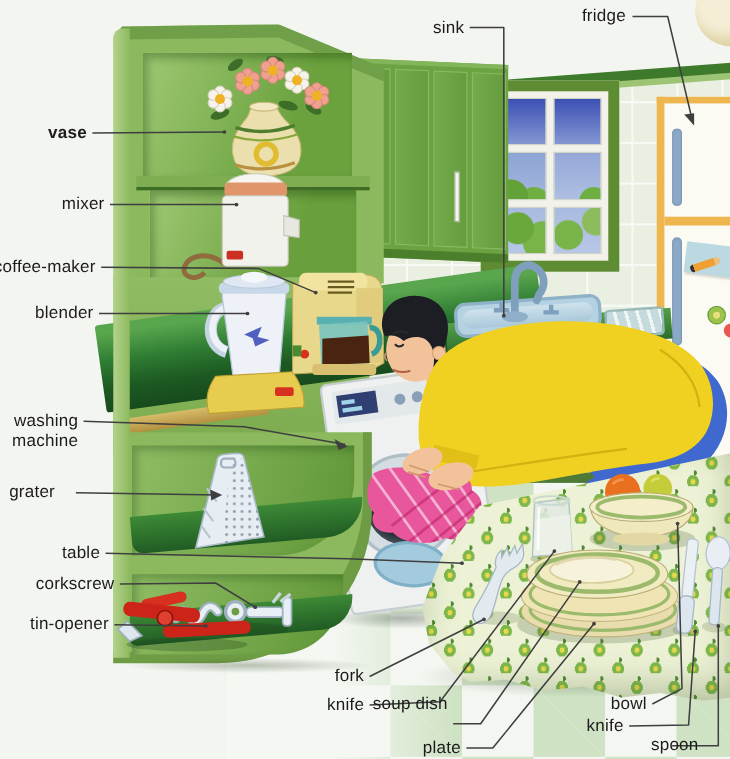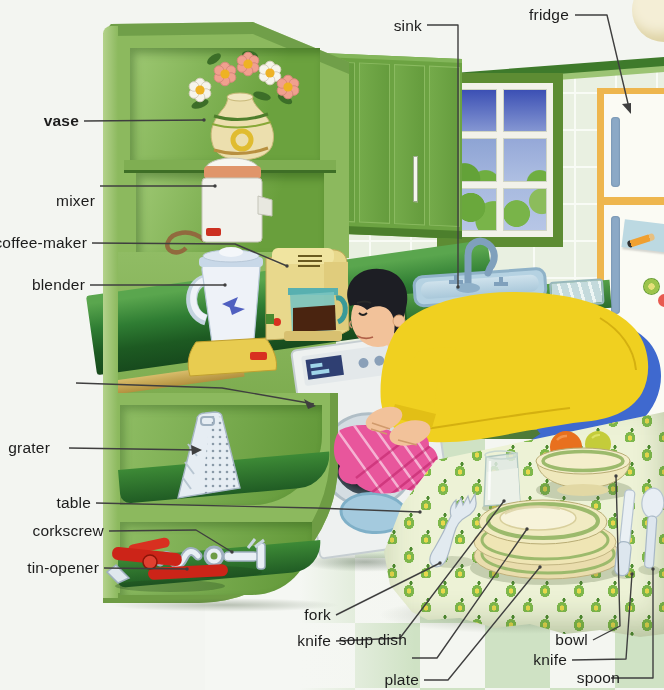--- a/index.html
+++ b/index.html
@@ -489,27 +489,29 @@
         <circle cx="540" cy="567" r="1.7"></circle>
       <circle cx="616" cy="476" r="1.7"></circle>
         <circle cx="632" cy="574" r="1.7"></circle>
       <circle cx="653" cy="569" r="1.7"></circle>
     </g>
   </svg>
 
   <span class="lbl" style="left:427px;top:26px;">sink</span>
   <span class="lbl" style="left:574px;top:15px;">fridge</span>
   <span class="lbl" style="left:84px;top:121px;font-weight:bold;">vase</span>
-  <span class="lbl" style="left:100px;top:201px;text-align:right;">mixer</span>
+  <span class="lbl" style="left:100px;top:186px;text-align:right;">mixer</span>
   <span class="lbl" style="left:92px;top:243px;">coffee-maker</span>
   <span class="lbl" style="left:90px;top:285px;">blender</span>
+  <span class="lbl" style="left:76px;top:392px;">washing
+machine</span>
   <span class="lbl" style="left:55px;top:448px;">grater</span>
   <span class="lbl" style="left:96px;top:503px;">table</span>
   <span class="lbl" style="left:109px;top:531px;">corkscrew</span>
   <span class="lbl" style="left:104px;top:568px;">tin-opener</span>
   <span class="lbl" style="left:336px;top:615px;">fork</span>
   <span class="lbl" style="left:336px;top:641px;">knife</span>
   <span class="lbl" style="left:412px;top:640px;">soup dish</span>
   <span class="lbl" style="left:424px;top:680px;">plate</span>
   <span class="lbl" style="left:593px;top:640px;">bowl</span>
   <span class="lbl" style="left:572px;top:660px;">knife</span>
-  <span class="lbl" style="left:625px;top:678px;">spoon</span>
+  <span class="lbl" style="left:640px;top:678px;">spoon</span>
 </div>
 
 </body></html>

